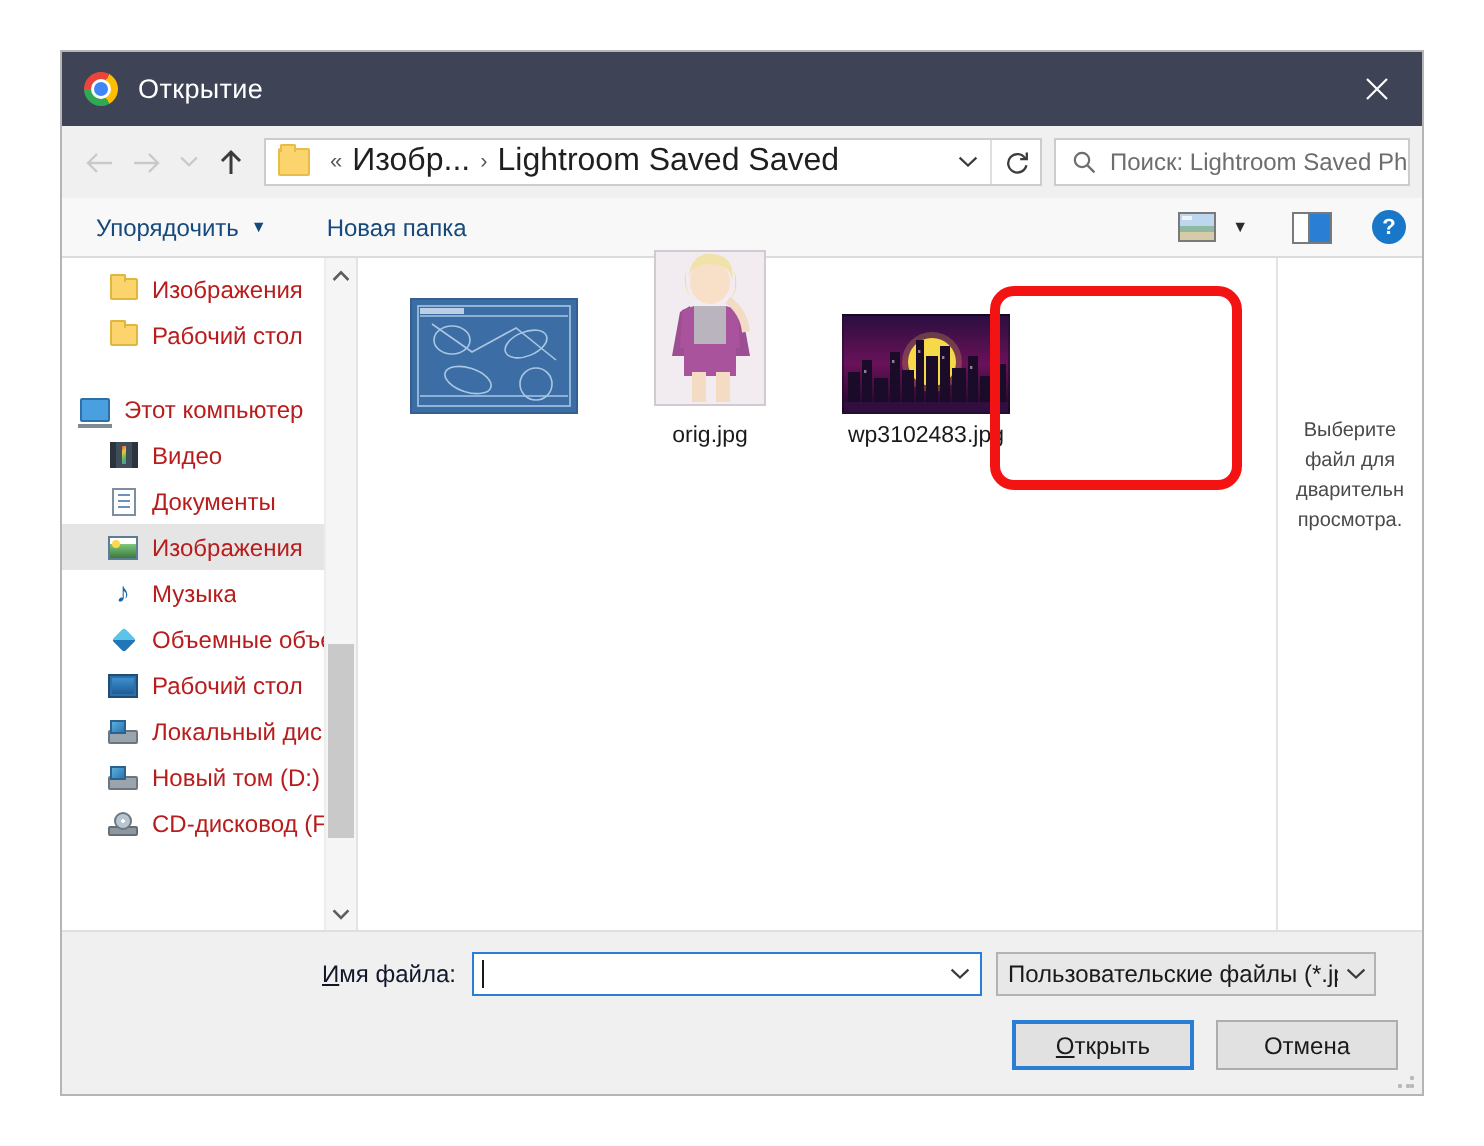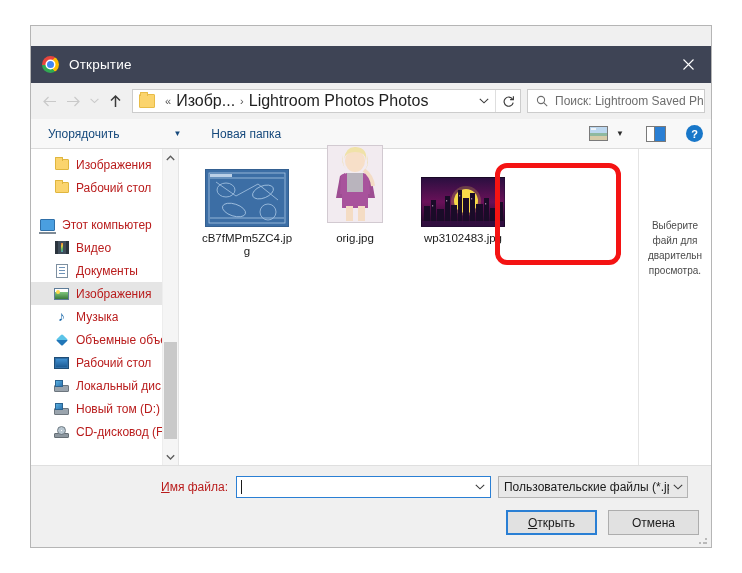--- a/index.html
+++ b/index.html
@@ -18,21 +18,20 @@
     border:1px solid #b5b5b5;
     box-sizing:border-box;
     display:flex;flex-direction:column;
   }
 
   
   .titlebar{
     height:37px;background:#3e4455;
     display:flex;align-items:center;
     flex:0 0 auto;
-    margin-top:20px;
   }
   .chrome-icon{
     width:17px;height:17px;border-radius:50%;
     margin-left:11px;margin-right:10px;
     position:relative;overflow:hidden;
     background:
       conic-gradient(from -90deg,
         #e8453c 0deg 120deg,
         #fdbd00 120deg 240deg,
         #31a952 240deg 360deg);
@@ -99,21 +98,21 @@
   }
   .search-icon{margin:0 7px 0 8px;color:#6d6d6d;display:flex;}
   .search-text{font-size:12px;color:#6d6d6d;white-space:nowrap;overflow:hidden;}
 
   
   .toolbar{
     height:29px;background:#f8f8f8;
     border-bottom:1px solid #dcdcdc;
     display:flex;align-items:center;flex:0 0 auto;padding:0 8px;
   }
-  .tb-item{font-size:12px;color:#16497c;display:flex;align-items:center;gap:48px;}
+  .tb-item{font-size:12px;color:#16497c;display:flex;align-items:center;}
   .tb-item.organize{margin-left:9px;}
   .tb-item.newfolder{margin-left:30px;}
   .tb-caret{margin-left:6px;font-size:8px;color:#16497c;}
   .tb-spacer{flex:1;}
   .tb-viewicon{
     width:19px;height:15px;border:1px solid #7a7a7a;box-sizing:border-box;
     background:linear-gradient(#bcd7ef 0 45%, #8fb9a0 45% 70%, #d6cba8 70% 100%);
     position:relative;
   }
   .tb-viewicon::after{
@@ -321,21 +320,21 @@
   .preview-text span{display:block;}
 
   
   .footer{
     flex:0 0 auto;background:#f0f0f0;
     border-top:1px solid #dfdfdf;
     padding:10px 12px 12px 12px;
   }
   .fnamerow{display:flex;align-items:center;}
   .fname-label{
-    font-size:12px;color:#b91c1c;margin-left:118px;margin-right:8px;white-space:nowrap;text-align:right;
+    font-size:12px;color:#0f172a;margin-left:118px;margin-right:8px;white-space:nowrap;text-align:right;
   }
   .fname-label u{text-decoration:underline;}
   .fname-input{
     width:255px;height:22px;background:#ffffff;border:1px solid #2a7fd4;
     box-sizing:border-box;display:flex;align-items:center;
   }
   .caretbar{
     width:1px;height:14px;background:#1a1a1a;margin-left:4px;
   }
   .fname-inputspacer{flex:1;}
@@ -415,21 +414,21 @@
         <svg width="13" height="14" viewBox="0 0 13 14">
           <path d="M6.5 13 V2 M2 6.5 L6.5 2 L11 6.5" stroke="currentColor" stroke-width="1.5" fill="none"></path>
         </svg>
       </div>
 
       <div class="addressbar">
         <div class="crumb-folder"></div>
         <div class="crumb-sep">«</div>
         <div class="crumb">Изобр...</div>
         <div class="crumb-sep">›</div>
-        <div class="crumb">Lightroom Photos Photos</div>
+        <div class="crumb">Lightroom Saved Saved</div>
         <div class="addr-spacer"></div>
         <div class="addr-caret">
           <svg width="10" height="6" viewBox="0 0 10 6">
             <path d="M0.8 0.8 L5 4.8 L9.2 0.8" stroke="currentColor" stroke-width="1.1" fill="none"></path>
           </svg>
         </div>
         <div class="addr-divider"></div>
         <div class="addr-refresh">
           <svg width="13" height="13" viewBox="0 0 13 13">
             <path d="M10.6 4.2 A4.6 4.6 0 1 0 11.2 7.6" stroke="currentColor" stroke-width="1.15" fill="none"></path>
@@ -588,21 +587,20 @@
                   <ellipse cx="20" cy="20" rx="9" ry="7"></ellipse>
                   <ellipse cx="57" cy="22" rx="11" ry="6" transform="rotate(-22 57 22)"></ellipse>
                   <ellipse cx="28" cy="40" rx="12" ry="6" transform="rotate(18 28 40)"></ellipse>
                   <ellipse cx="62" cy="42" rx="8" ry="8"></ellipse>
                   <path d="M4 8 H78 M4 48 H78"></path>
                 </g>
                 <rect x="4" y="4" width="22" height="3" fill="#dbe9f7" opacity="0.8"></rect>
               </svg>
             </div>
           </div>
-          <div class="filename">cB7fMPm5ZC4.jpg</div>
         </div>
 
 
         <div class="filetile">
           <div class="thumbwrap" style="height:82px;align-items:flex-start;margin-top:-20px">
             <div class="th th-girl">
               <svg width="54" height="76" viewBox="0 0 54 76">
                 <rect width="54" height="76" fill="#f2ebf0"></rect>
                 <ellipse cx="27" cy="15" rx="10" ry="11" fill="#f7dfc8"></ellipse>
                 <path d="M16 13 Q18 0 28 1 Q40 2 38 15 Q38 6 27 6 Q18 6 16 13 Z" fill="#f0e2a8"></path>

